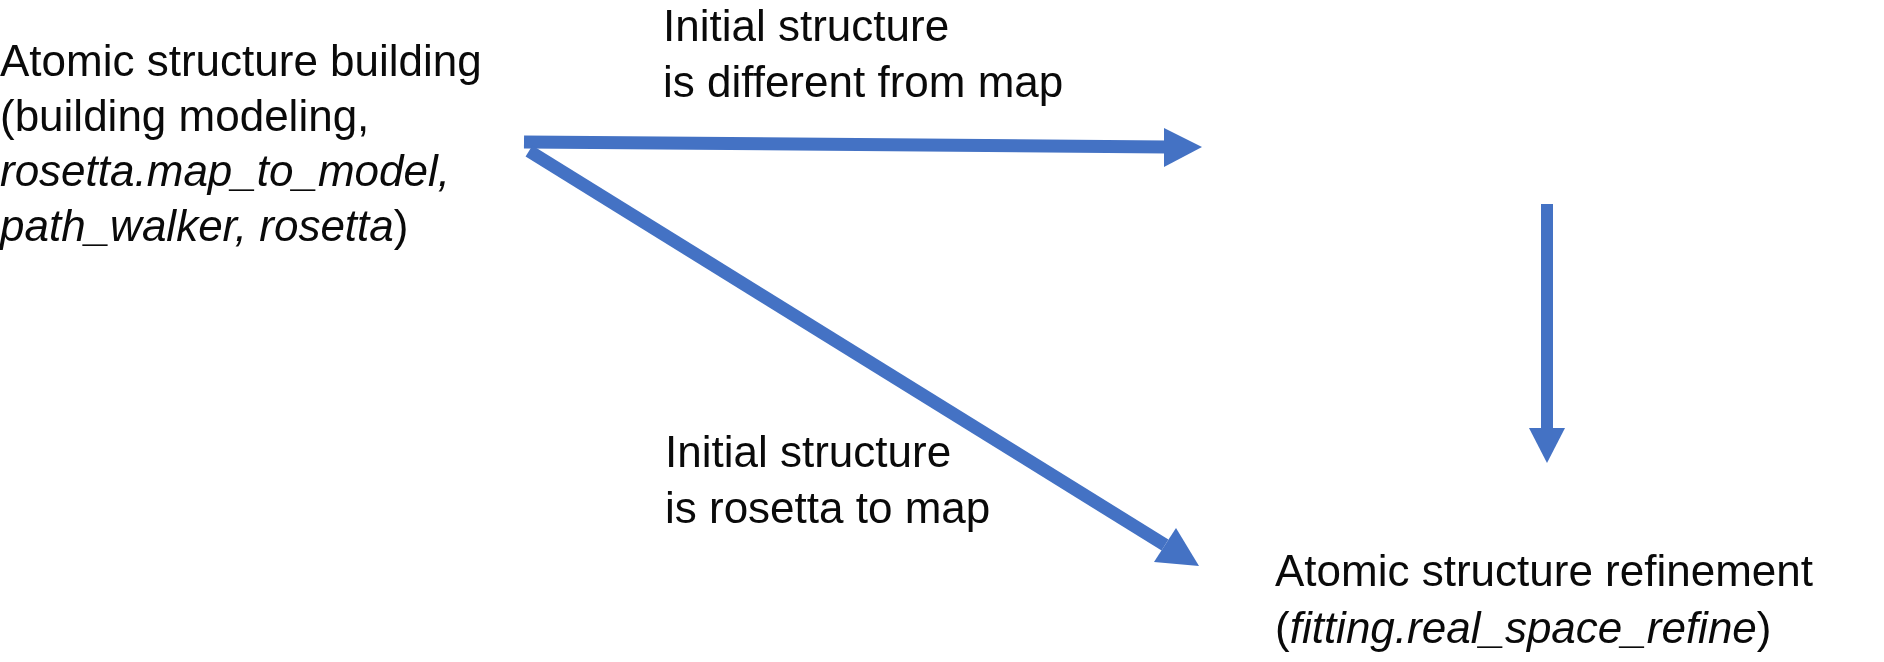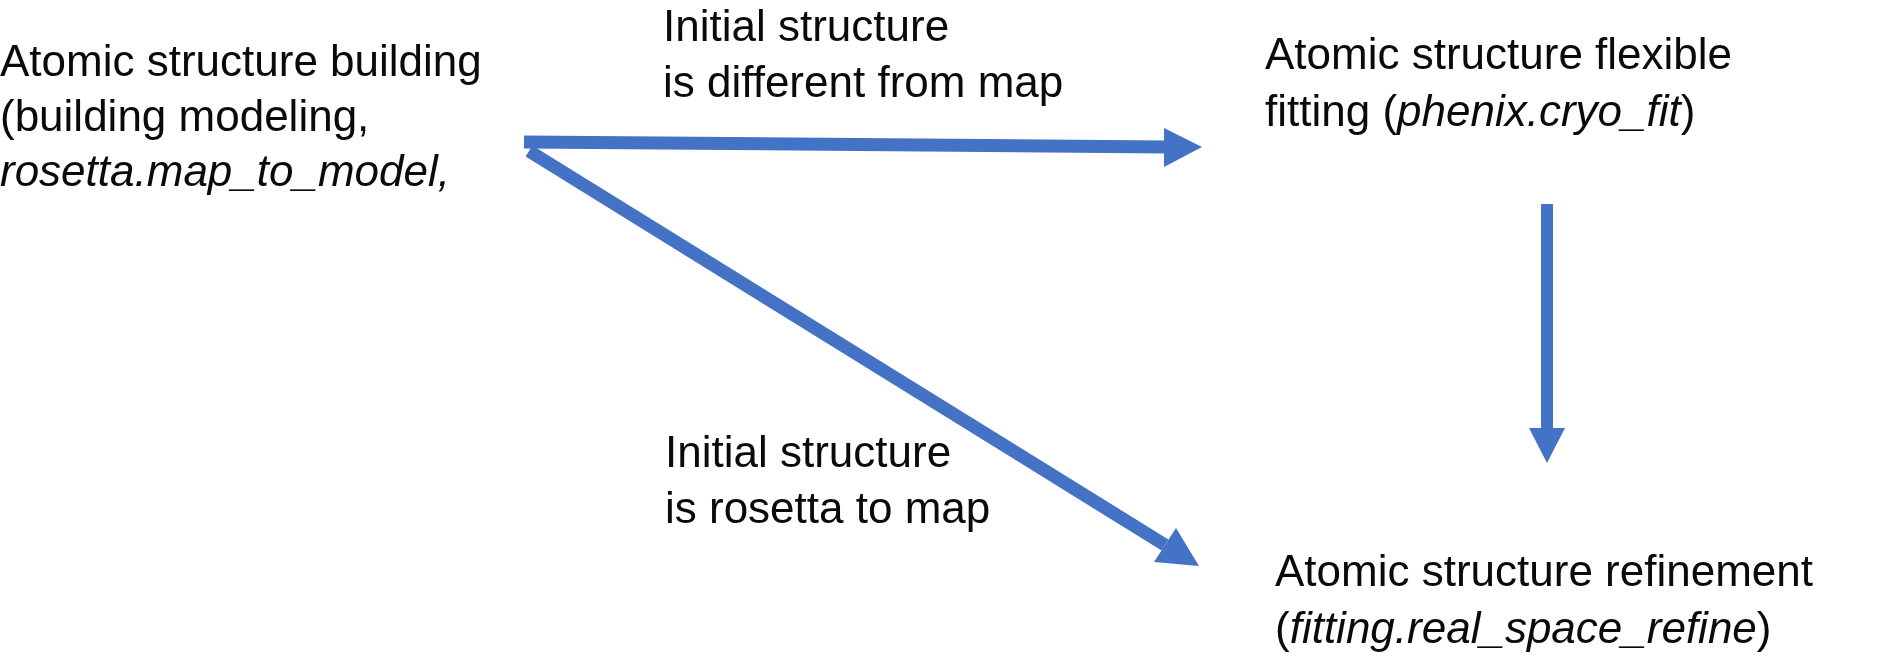--- a/index.html
+++ b/index.html
@@ -83,31 +83,28 @@
     <g>
       <line x1="1547" y1="204" x2="1547" y2="432" stroke="#4472C4" stroke-width="12"></line>
       <polygon points="1529,428 1565,428 1547,463" fill="#4472C4"></polygon>
     </g>
   </svg>
 
   <div id="node-building" class="textblock centered">
     <div>Atomic structure building</div>
     <div>(building modeling,</div>
     <div class="it">rosetta.map_to_model,</div>
+    <div><span class="it">path_walker, rosetta</span><span>)</span></div>
   </div>
 
   <div id="label-different" class="textblock leftalign">
     <div>Initial structure</div>
     <div>is different from map</div>
   </div>
 
-  <div id="node-fitting" class="textblock centered">
-    <div>Atomic structure flexible</div>
-    <div><span>fitting (</span><span class="it">phenix.cryo_fit</span><span>)</span></div>
-  </div>
 
   <div id="label-similar" class="textblock leftalign">
     <div>Initial structure</div>
     <div>is rosetta to map</div>
   </div>
 
   <div id="node-refinement" class="textblock centered">
     <div>Atomic structure refinement</div>
     <div><span>(</span><span class="it">fitting.real_space_refine</span><span>)</span></div>
   </div>

